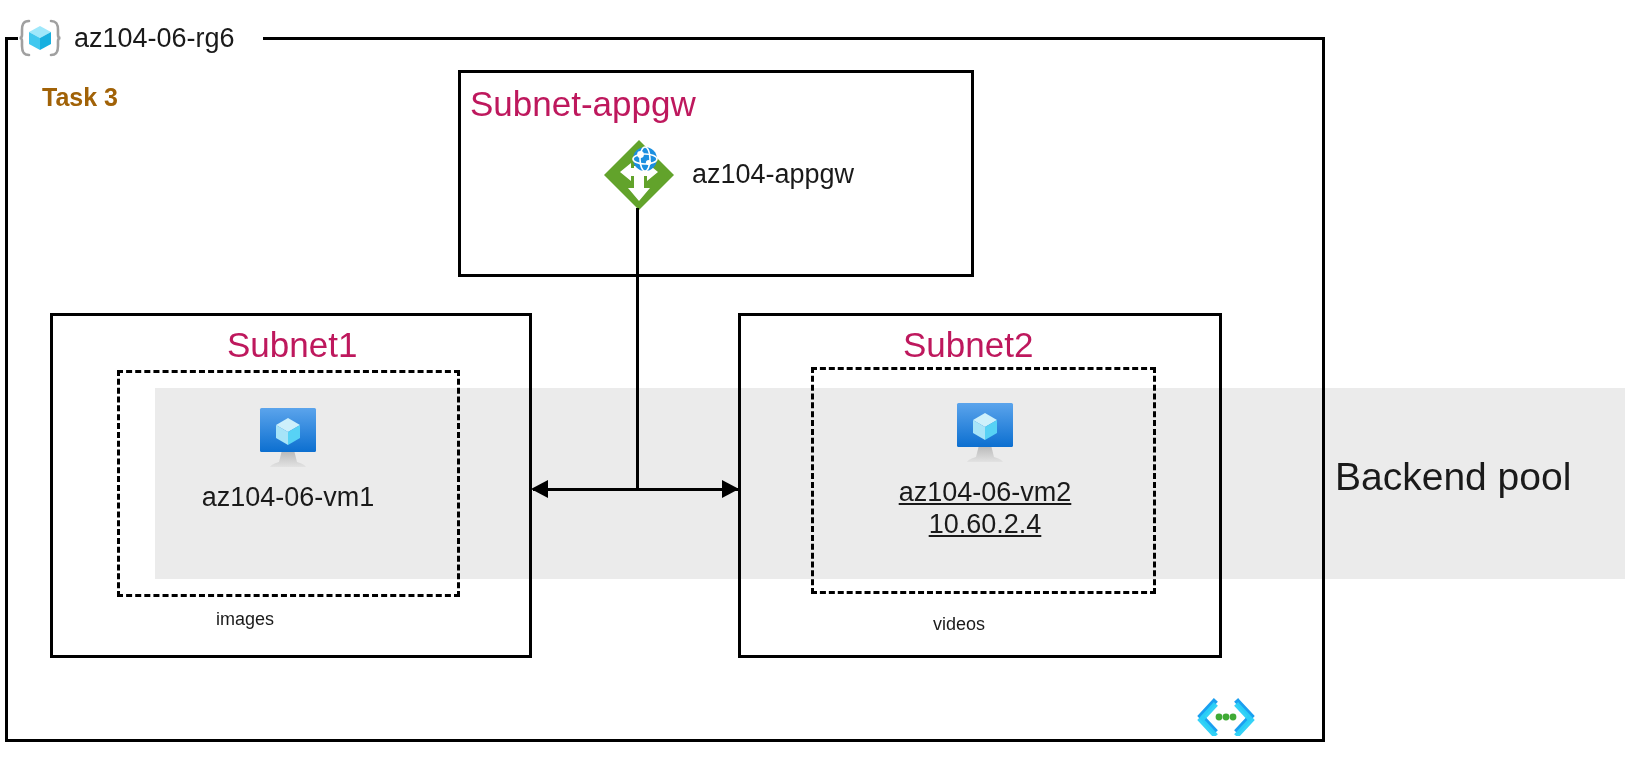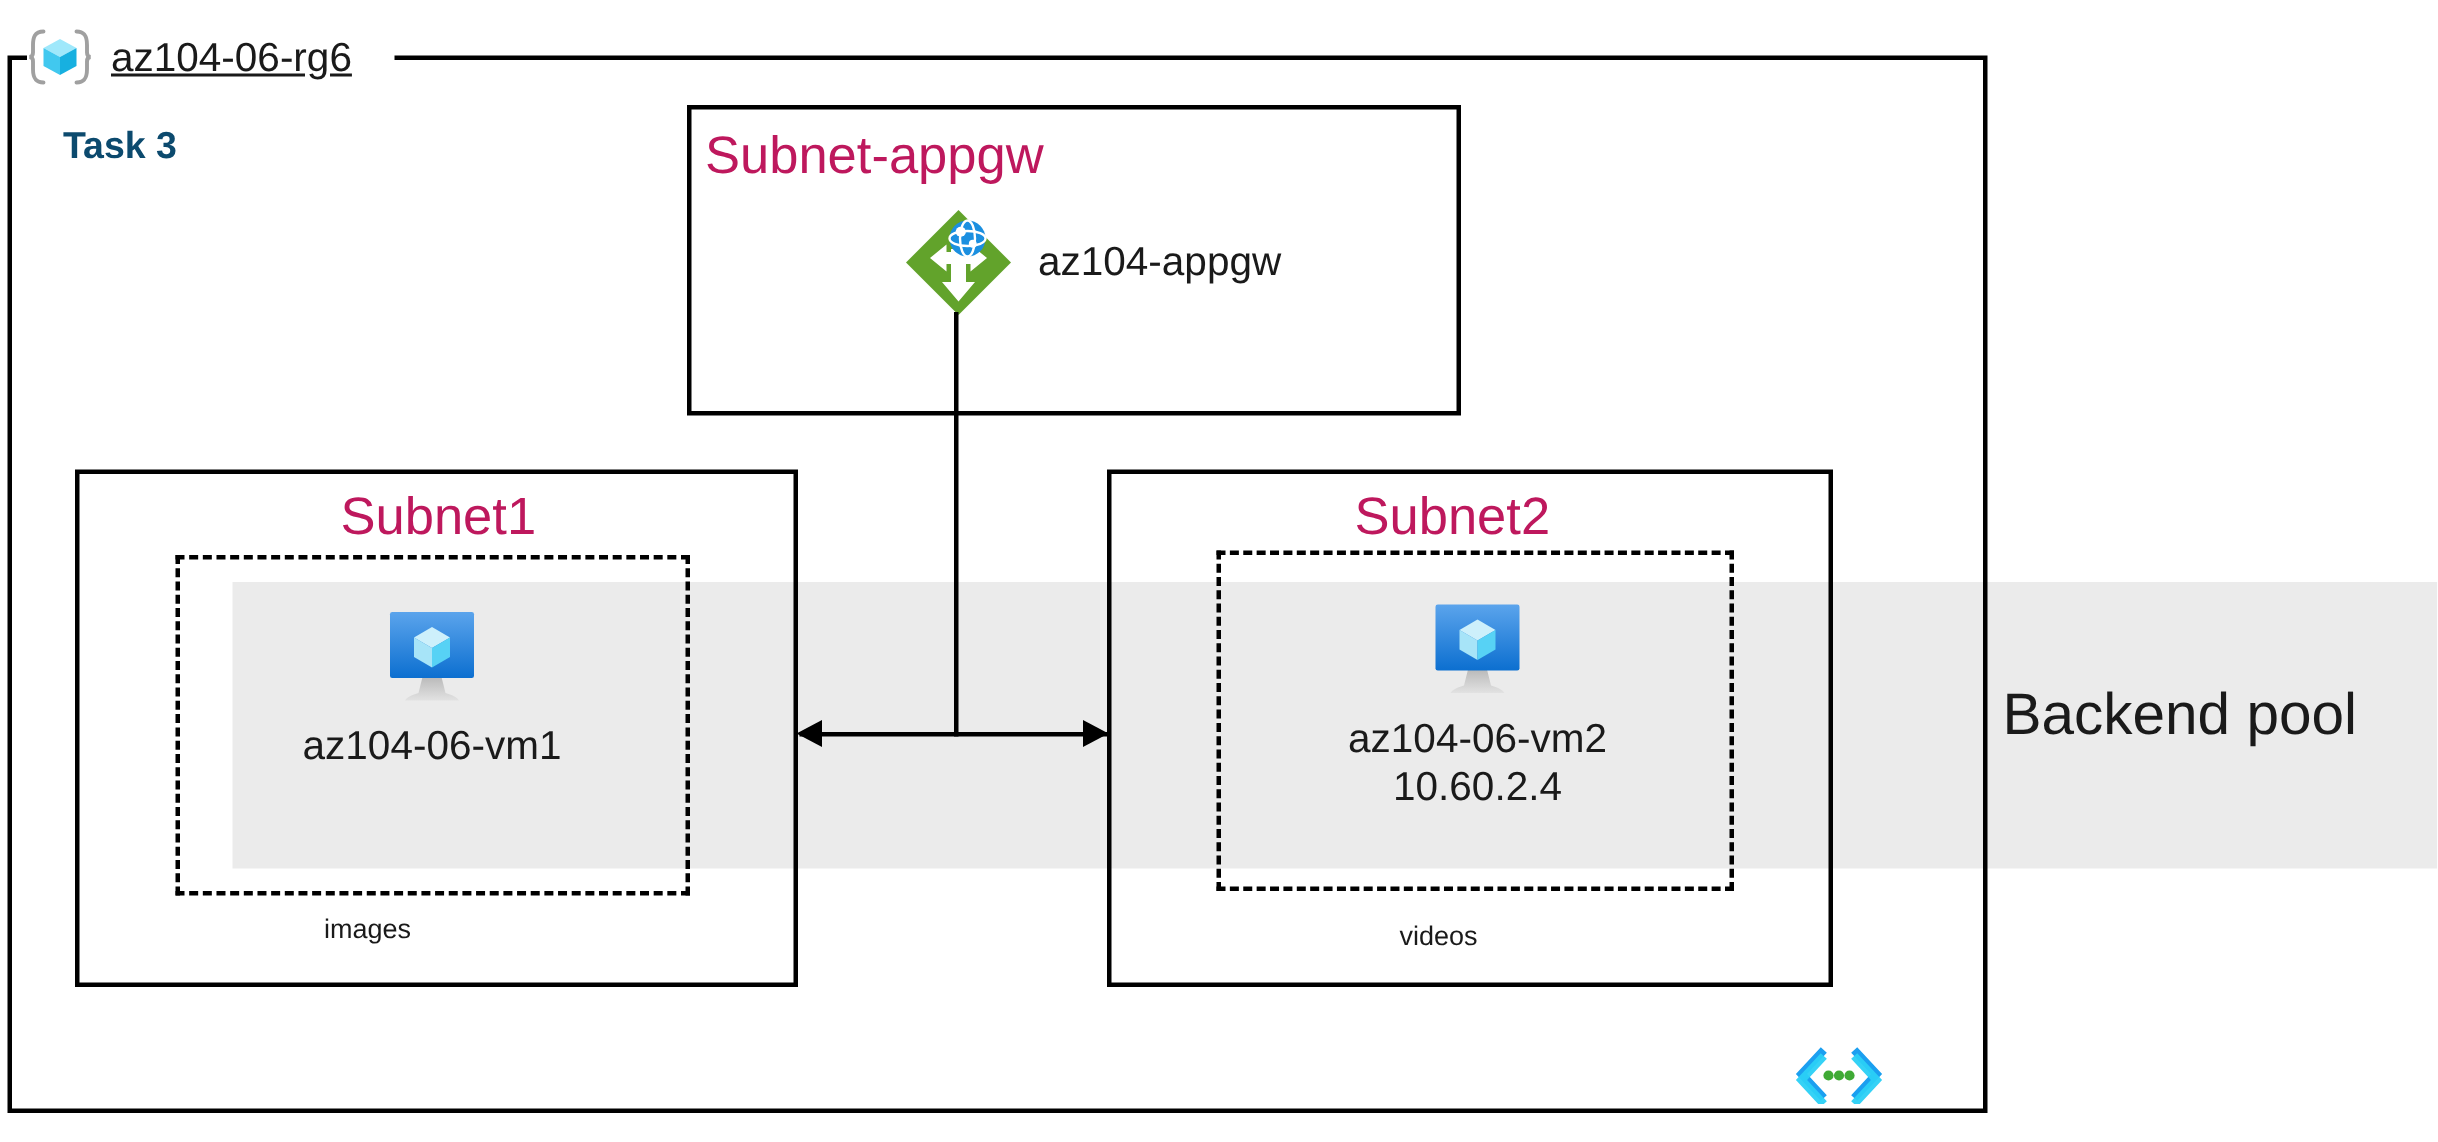--- a/index.html
+++ b/index.html
@@ -54,21 +54,20 @@
   .rg-title-notch {
     position: absolute;
     left: 18px;
     top: 20px;
     height: 36px;
     background: #ffffff;
     z-index: 5;
     display: flex;
     align-items: center;
     padding-right: 14px;
-    text-decoration: underline;
   }
   .rg-title-text {
     font-size: 27px;
     color: #1a1a1a;
     margin-left: 12px;
     white-space: nowrap;
   }
 
   
   .rg-icon {
@@ -78,21 +77,21 @@
     flex: 0 0 auto;
   }
 
   
   .task-label {
     position: absolute;
     left: 42px;
     top: 83px;
     font-size: 25px;
     font-weight: bold;
-    color: #0c4a6e;
+    color: #a16207;
     white-space: nowrap;
     z-index: 6;
   }
 
   
   .subnet-box {
     position: absolute;
     border: 3px solid #000000;
     box-sizing: border-box;
     background: transparent;
@@ -139,21 +138,21 @@
   #vm2-dashed { left: 811px; top: 367px; width: 345px; height: 227px; }
 
   
   .vm-group {
     position: absolute;
     z-index: 6;
     text-align: center;
     width: 260px;
   }
   #vm1-group { left: 158px; top: 400px; }
-  #vm2-group { left: 855px; top: 395px; }
+  #vm2-group { left: 855px; top: 395px; text-decoration: underline; }
 
   .vm-icon-wrap {
     position: relative;
     width: 78px;
     height: 72px;
     margin: 0 auto 10px auto;
   }
   .vm-name, .vm-ip {
     font-size: 27px;
     color: #1a1a1a;

